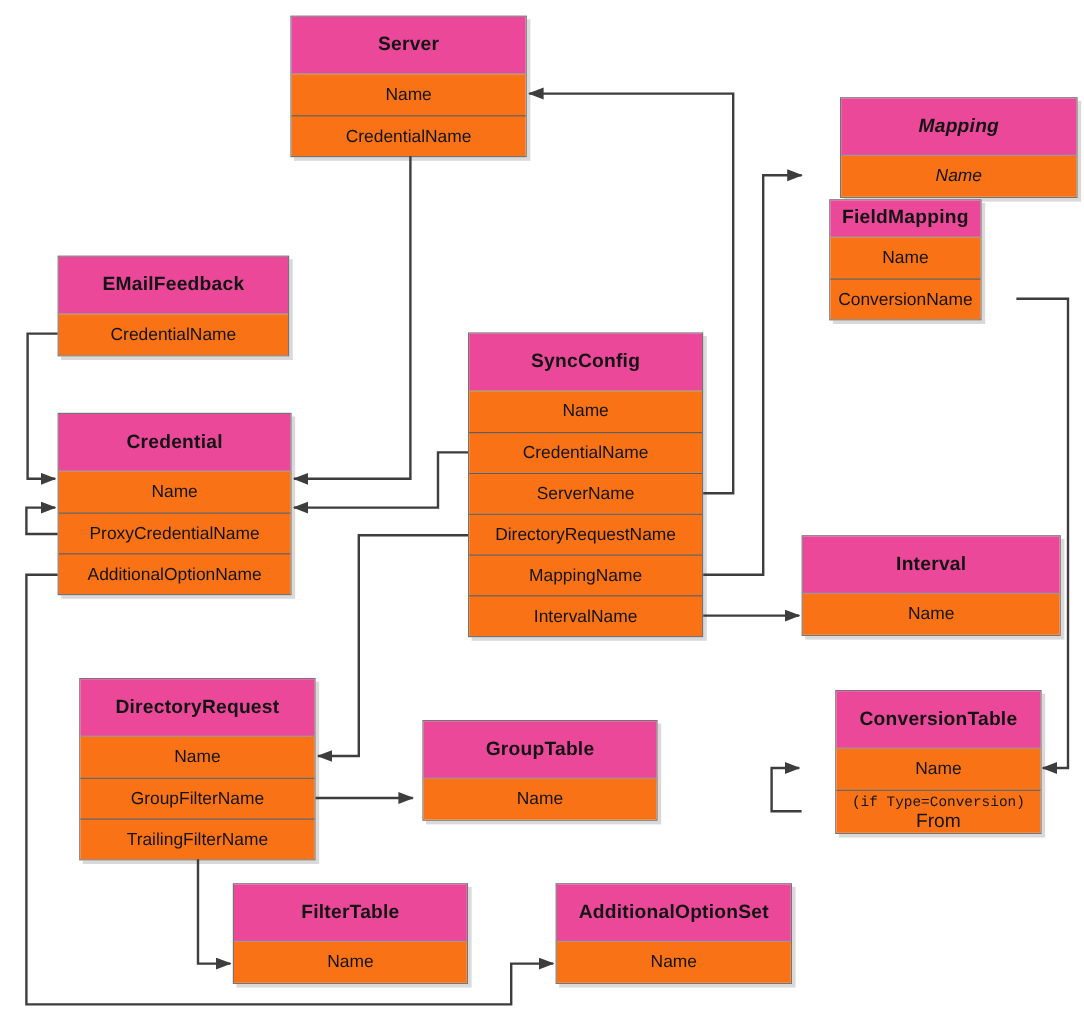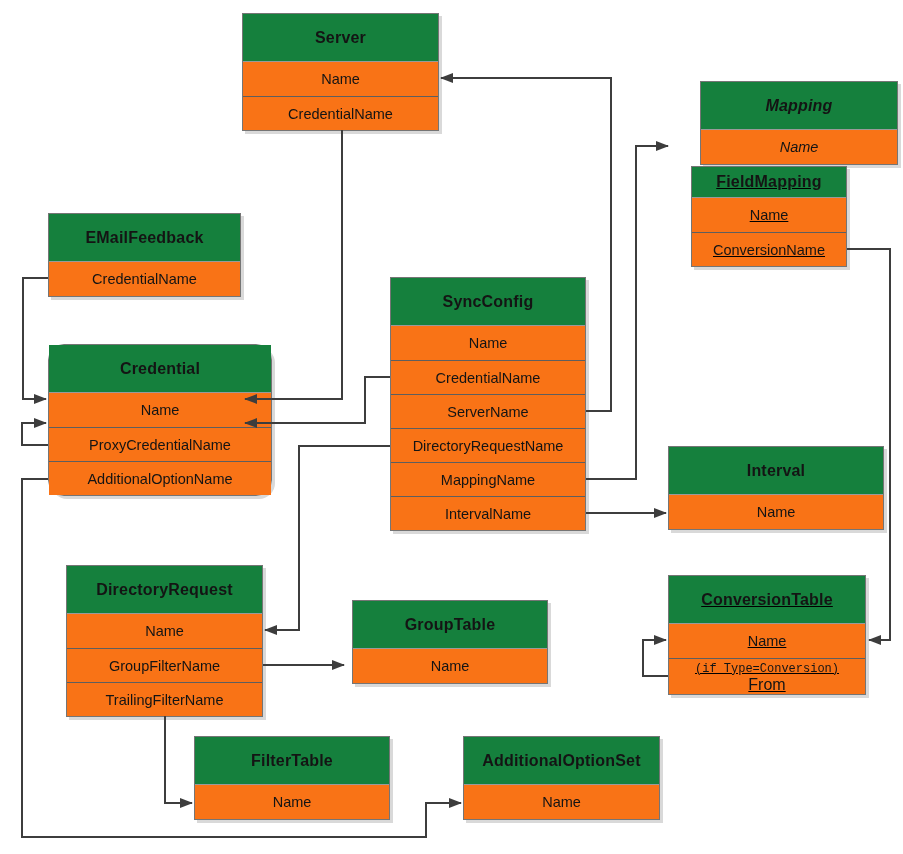--- a/index.html
+++ b/index.html
@@ -14,21 +14,21 @@
     position:absolute;
     box-sizing:border-box;
     background:#ffffff;
     border:1px solid #757575;
     box-shadow:3px 3px 0 #d9d9d9;
     z-index:1;
   }
   .hdr{
     height:47px;
     display:flex;align-items:center;justify-content:center;
-    background:#15803d;
+    background:#ec4899;
     border-bottom:1px solid #9a9a9a;
     font-weight:bold;font-size:16px;color:#141414;
     letter-spacing:.2px;
   }
   .hdr.thin{height:30px;}
   .row{
     height:34px;box-sizing:border-box;
     display:flex;align-items:center;justify-content:center;
     font-size:14.5px;color:#141414;
     background:#f97316;
@@ -54,32 +54,32 @@
     <div class="hdr">Server</div>
     <div class="row">Name</div>
     <div class="row">CredentialName</div>
   </div>
 
   <div class="entity" style="left:700px;top:81px;width:198px;font-style:italic;">
     <div class="hdr">Mapping</div>
     <div class="row">Name</div>
   </div>
 
-  <div class="entity" style="left:691px;top:166px;width:156px;text-decoration:underline;">
+  <div class="entity" style="left:691px;top:166px;width:127px;">
     <div class="hdr thin">FieldMapping</div>
     <div class="row">Name</div>
     <div class="row">ConversionName</div>
   </div>
 
   <div class="entity" style="left:48px;top:213px;width:193px;">
     <div class="hdr">EMailFeedback</div>
     <div class="row">CredentialName</div>
   </div>
 
-  <div class="entity" style="left:48px;top:344px;width:224px;border-radius:16px;">
+  <div class="entity" style="left:48px;top:344px;width:195px;">
     <div class="hdr">Credential</div>
     <div class="row">Name</div>
     <div class="row">ProxyCredentialName</div>
     <div class="row">AdditionalOptionName</div>
   </div>
 
   <div class="entity" style="left:390px;top:277px;width:196px;">
     <div class="hdr">SyncConfig</div>
     <div class="row">Name</div>
     <div class="row">CredentialName</div>
@@ -87,21 +87,21 @@
     <div class="row">DirectoryRequestName</div>
     <div class="row">MappingName</div>
     <div class="row">IntervalName</div>
   </div>
 
   <div class="entity" style="left:668px;top:446px;width:216px;">
     <div class="hdr">Interval</div>
     <div class="row">Name</div>
   </div>
 
-  <div class="entity" style="left:668px;top:575px;width:198px;text-decoration:underline;">
+  <div class="entity" style="left:696px;top:575px;width:172px;">
     <div class="hdr">ConversionTable</div>
     <div class="row">Name</div>
     <div class="row tall">
       <span class="mono">(if Type=Conversion)</span>
       <span class="sub">From</span>
     </div>
   </div>
 
   <div class="entity" style="left:66px;top:565px;width:197px;">
     <div class="hdr">DirectoryRequest</div>

